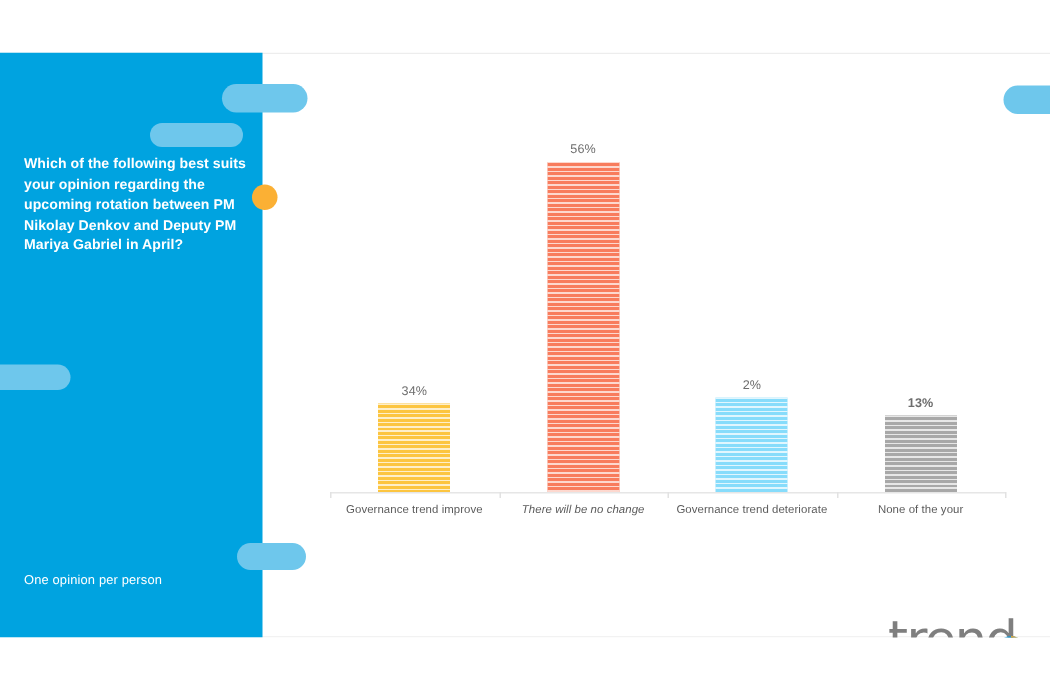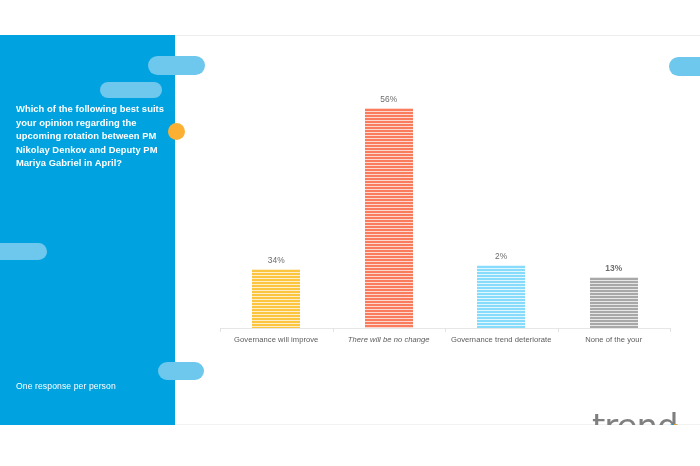--- a/index.html
+++ b/index.html
@@ -241,21 +241,21 @@
 <body>
 
 <div id="slide">
   <div id="slide-topline"></div>
   <div id="slide-botline"></div>
 
   <div id="blue-panel">
     <div class="pill" id="pill-inner"></div>
     <div class="pill" id="pill-left"></div>
     <div id="question">Which of the following best suits your opinion regarding the upcoming rotation between PM Nikolay Denkov and Deputy PM Mariya Gabriel in April?</div>
-    <div id="footnote">One response per person</div>
+    <div id="footnote">One opinion per person</div>
   </div>
 
   <div class="pill" id="pill-top-overlap"></div>
   <div class="pill" id="pill-bottom-overlap"></div>
   <div class="pill" id="pill-right-edge"></div>
   <div id="dot-orange"></div>
 
   <div id="chart">
     <div id="plot"></div>
     <div id="axis-line"></div>
@@ -280,21 +280,21 @@
           </div>
         </div>
         <div class="bar-slot" style="left: 382.5px; width: 112.5px; top: 18px; height: 275px; font-weight: bold;">
           <div class="bar-wrap">
             <div class="bar-value">13%</div>
             <div class="bar gray" title="None of the above: 13%" style="height: 51px;"></div>
           </div>
         </div>
       </div>
     <div id="labels-layer">
-        <div class="cat-label" style="left: 36.25px;">Governance will improve</div>
+        <div class="cat-label" style="left: 36.25px;">Governance trend improve</div>
         <div class="cat-label" style="left: 148.75px; font-style: italic;">There will be no change</div>
         <div class="cat-label" style="left: 261.25px;">Governance trend deteriorate</div>
         <div class="cat-label" style="left: 373.75px;">None of the your</div>
       </div>
     <div id="ticks-layer">
         <div class="axis-tick" style="left: 45px;"></div>
         <div class="axis-tick" style="left: 157.5px;"></div>
         <div class="axis-tick" style="left: 270px;"></div>
         <div class="axis-tick" style="left: 382.5px;"></div>
         <div class="axis-tick" style="left: 495px;"></div>

